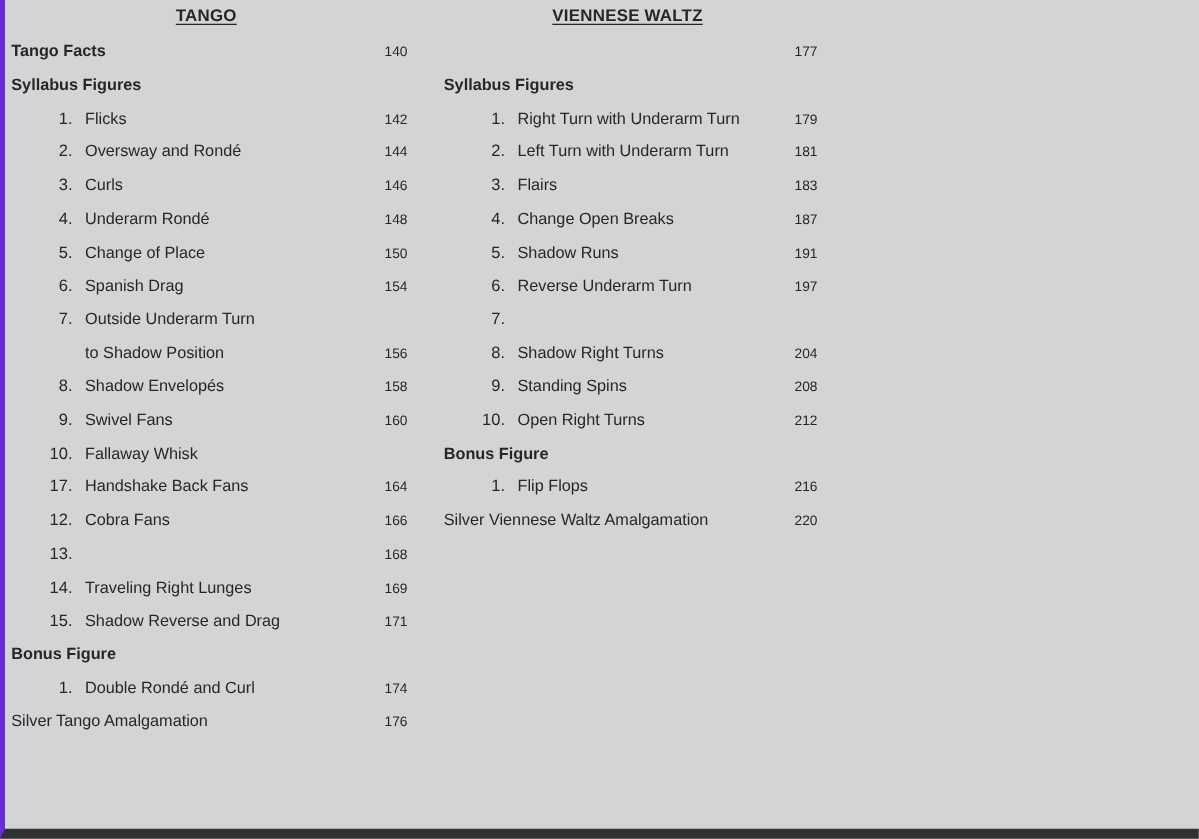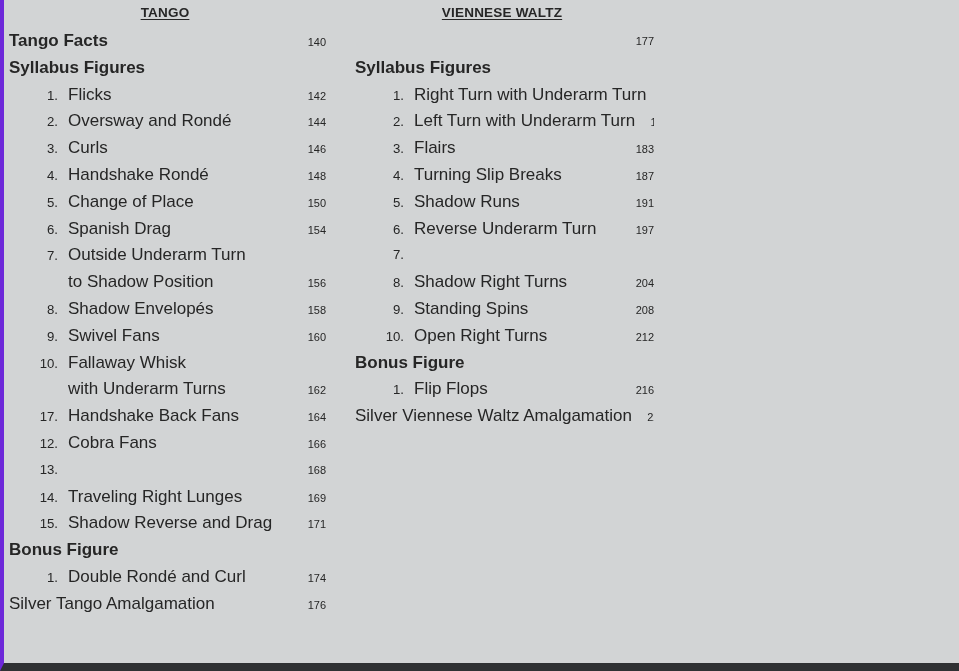--- a/index.html
+++ b/index.html
@@ -73,21 +73,21 @@
   }
 
   .num {
     flex: 0 0 auto;
     text-align: right;
     font-size: 13.2px;
   }
 
   .title {
     flex: 0 0 auto;
-    font-size: 17px;
+    font-size: 13px;
   }
 
   .leader {
     flex: 1 1 auto;
     overflow: hidden;
     min-width: 0;
     position: relative;
     height: 1em;
   }
   .leader::after {
@@ -178,21 +178,21 @@
             </div>
             <div class="row lvl-item">
               <span class="num">3.</span>
               <span class="title">Curls</span>
               <span style="flex: 0 0 auto;">&nbsp;</span>
               <span class="leader"></span>
               <span class="pg">146</span>
             </div>
             <div class="row lvl-item">
               <span class="num">4.</span>
-              <span class="title">Handshake Rondé</span>
+              <span class="title">Underarm Rondé</span>
               <span style="flex: 0 0 auto;">&nbsp;</span>
               <span class="leader"></span>
               <span class="pg">148</span>
             </div>
             <div class="row lvl-item">
               <span class="num">5.</span>
               <span class="title">Change of Place</span>
               <span style="flex: 0 0 auto;">&nbsp;</span>
               <span class="leader"></span>
               <span class="pg">150</span>
@@ -225,27 +225,20 @@
             <div class="row lvl-item">
               <span class="num">9.</span>
               <span class="title">Swivel Fans</span>
               <span style="flex: 0 0 auto;">&nbsp;</span>
               <span class="leader"></span>
               <span class="pg">160</span>
             </div>
             <div class="row lvl-item">
               <span class="num">10.</span>
               <span class="title">Fallaway Whisk</span>
-            </div>
-            <div class="row lvl-cont">
-              <span class="num"></span>
-              <span class="title">with Underarm Turns</span>
-              <span style="flex: 0 0 auto;">&nbsp;</span>
-              <span class="leader"></span>
-              <span class="pg">162</span>
             </div>
             <div class="row lvl-item">
               <span class="num">17.</span>
               <span class="title">Handshake Back Fans</span>
               <span style="flex: 0 0 auto;">&nbsp;</span>
               <span class="leader"></span>
               <span class="pg">164</span>
             </div>
             <div class="row lvl-item">
               <span class="num">12.</span>
@@ -322,21 +315,21 @@
             </div>
             <div class="row lvl-item">
               <span class="num">3.</span>
               <span class="title">Flairs</span>
               <span style="flex: 0 0 auto;">&nbsp;</span>
               <span class="leader"></span>
               <span class="pg">183</span>
             </div>
             <div class="row lvl-item">
               <span class="num">4.</span>
-              <span class="title">Turning Slip Breaks</span>
+              <span class="title">Change Open Breaks</span>
               <span style="flex: 0 0 auto;">&nbsp;</span>
               <span class="leader"></span>
               <span class="pg">187</span>
             </div>
             <div class="row lvl-item">
               <span class="num">5.</span>
               <span class="title">Shadow Runs</span>
               <span style="flex: 0 0 auto;">&nbsp;</span>
               <span class="leader"></span>
               <span class="pg">191</span>

